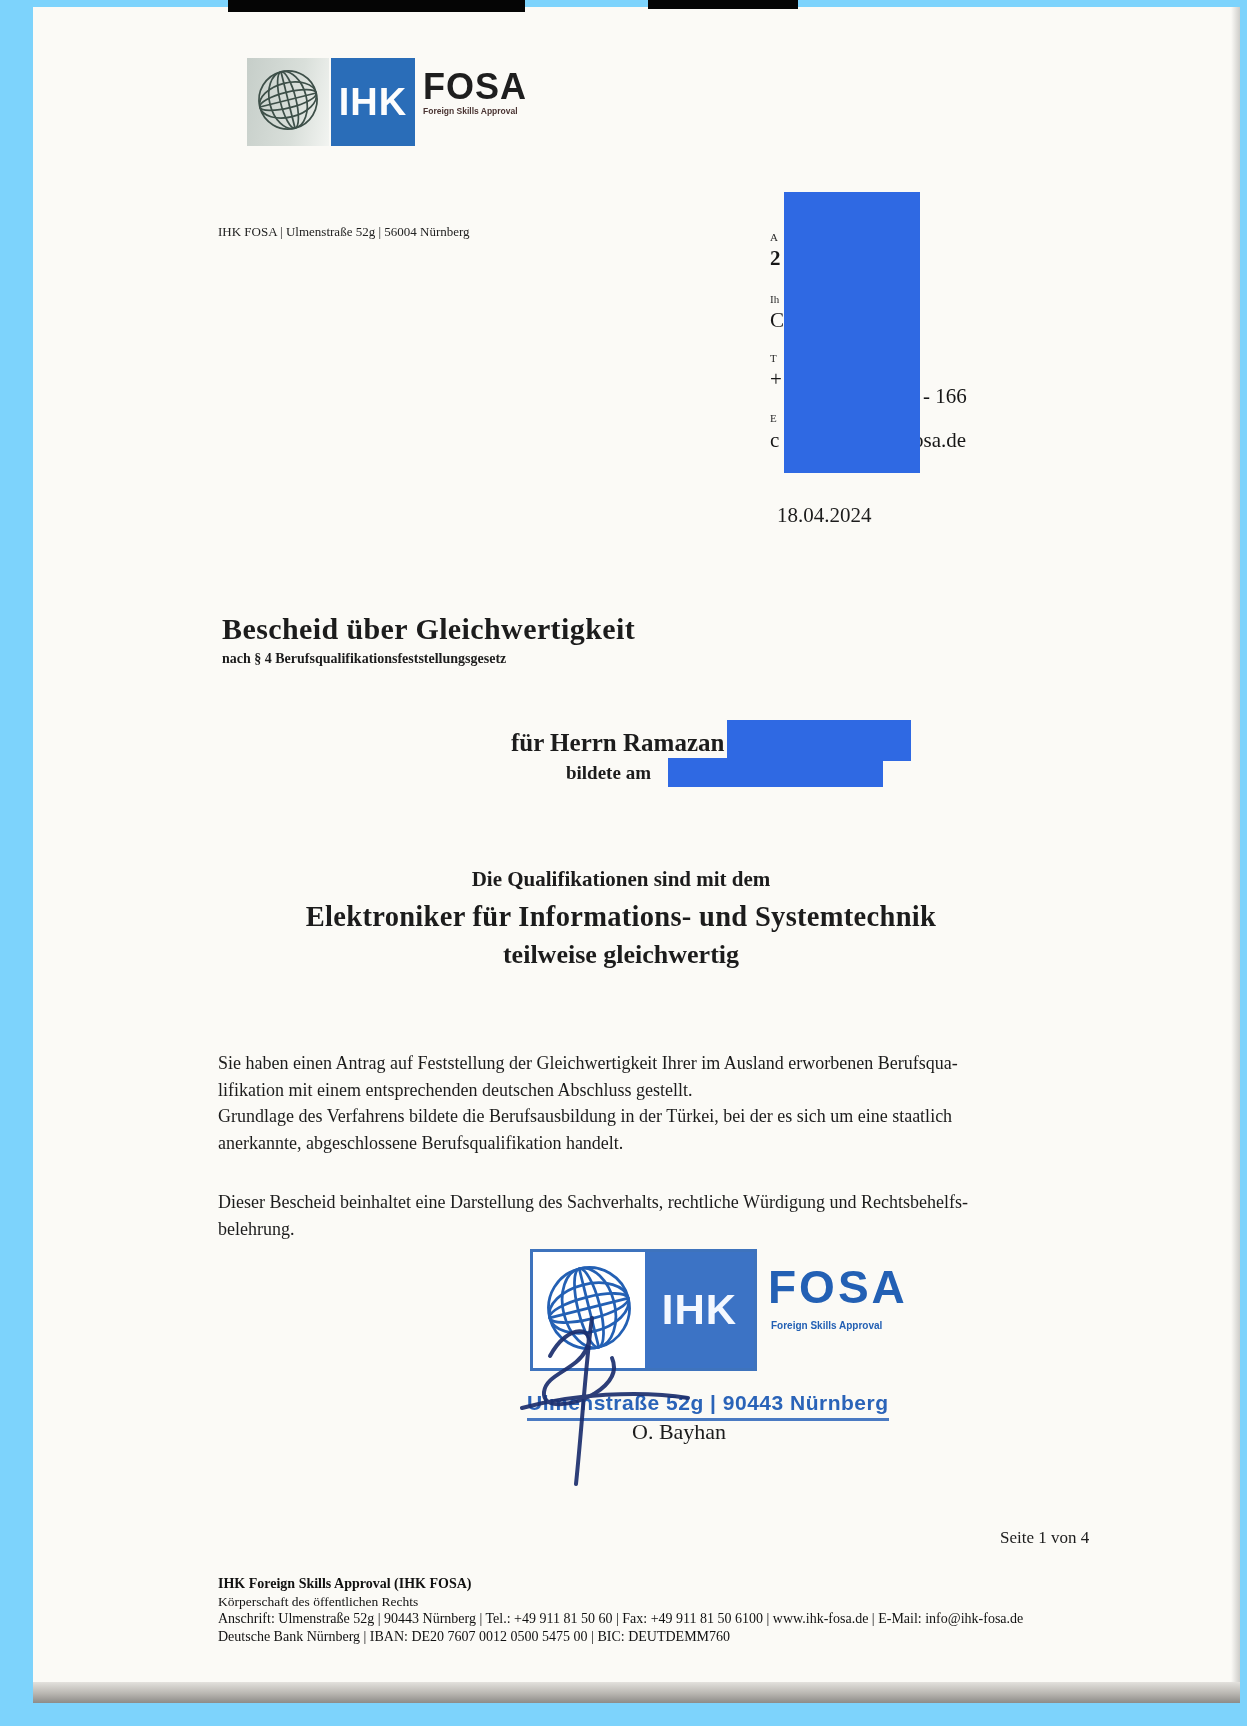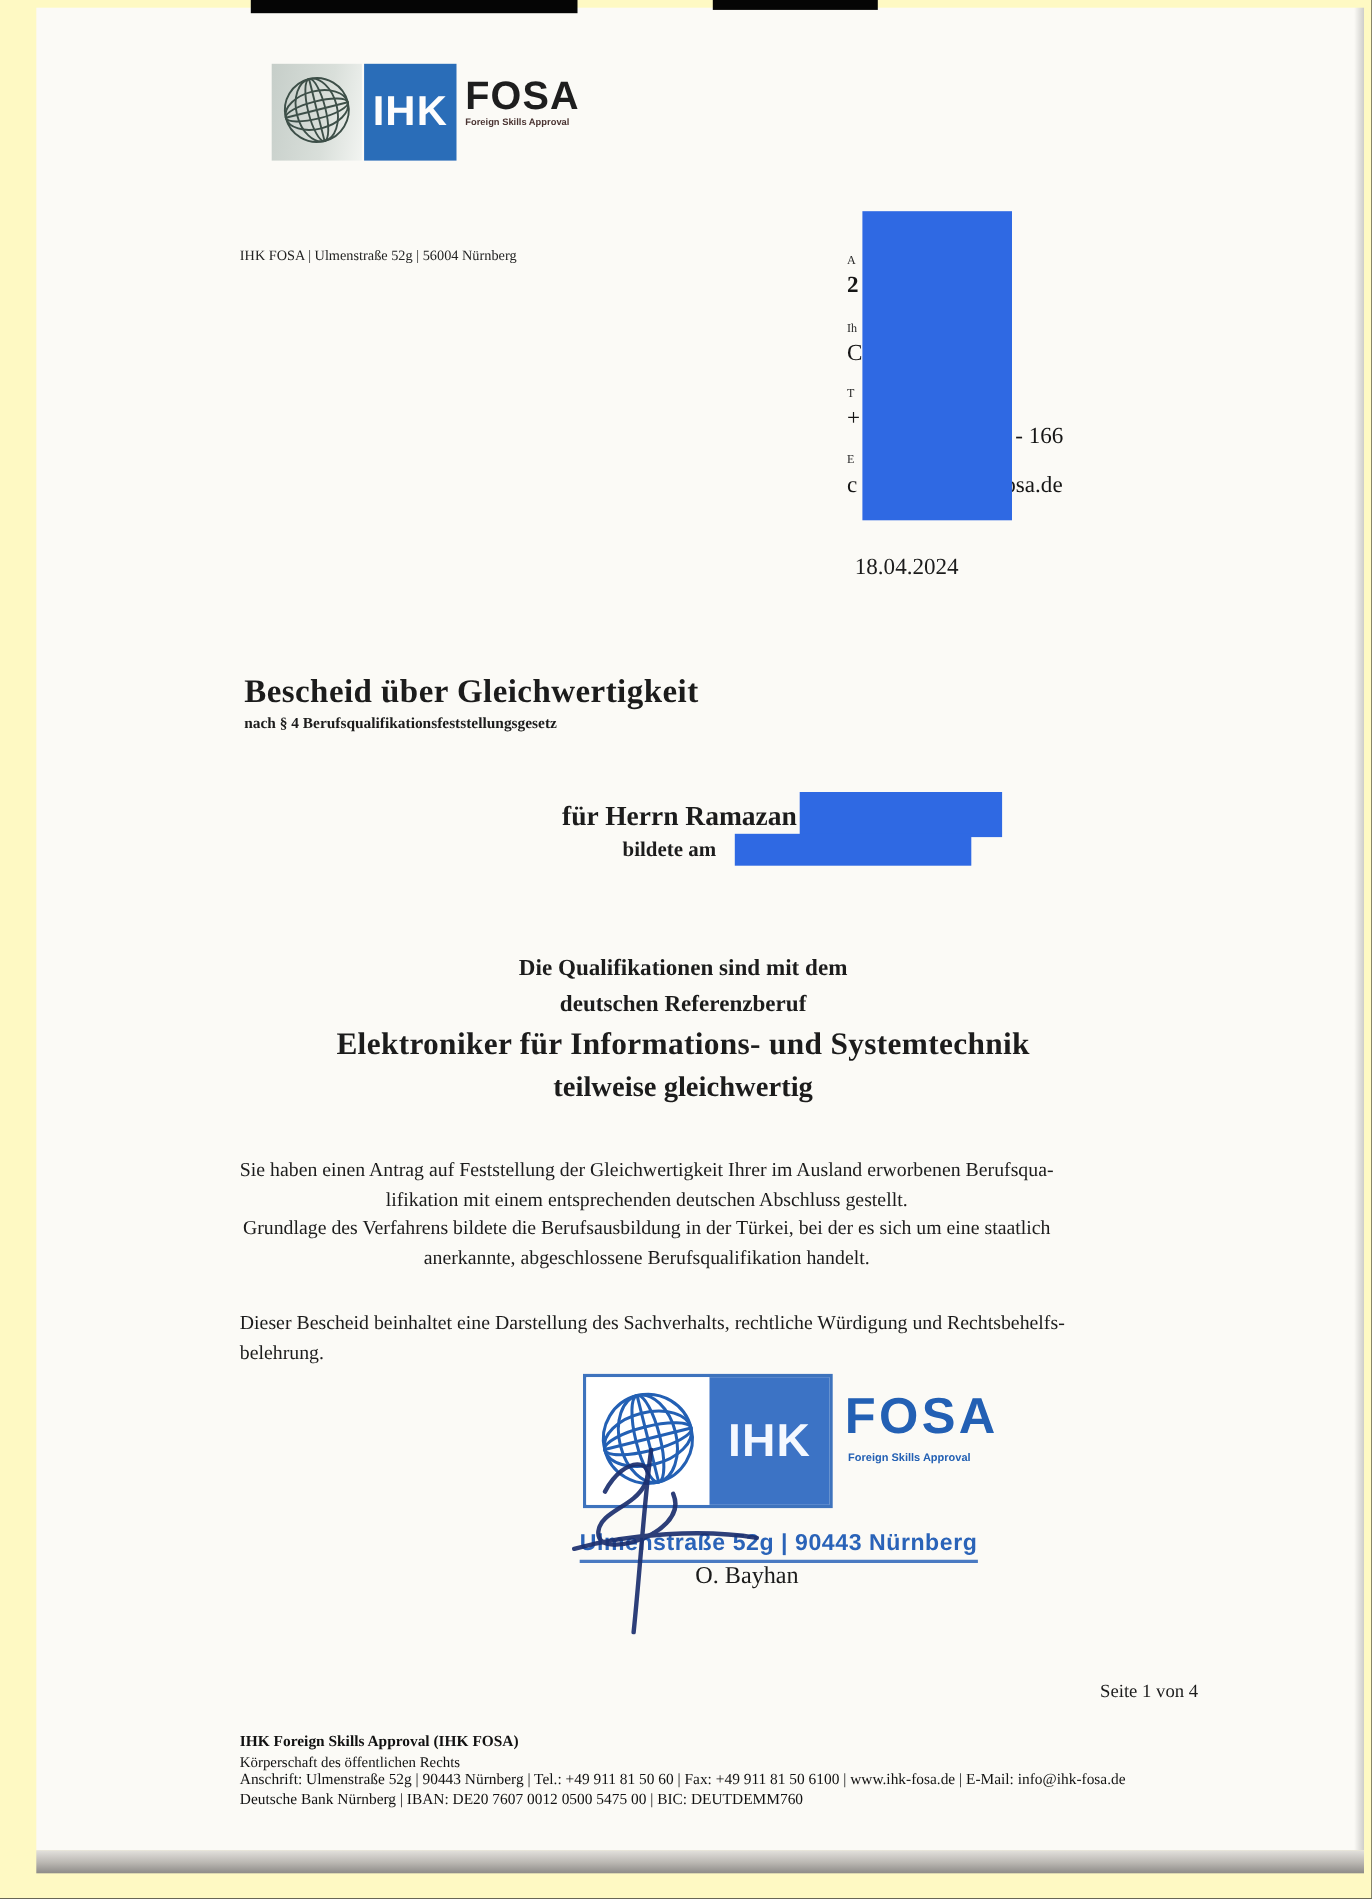--- a/index.html
+++ b/index.html
@@ -1,18 +1,18 @@
 <!DOCTYPE html>
 <html><head>
 <meta charset="utf-8">
 <style>
   * { margin:0; padding:0; box-sizing:border-box; }
   html,body { background:#000; }
   body { font-family:"Liberation Serif", "DejaVu Serif", serif; color:#1c1c1c; }
-  .frame { position:relative; width:1247px; height:1726px; background:#fef9c3; overflow:hidden; }
+  .frame { position:relative; width:1247px; height:1726px; background:#7dd3fc; overflow:hidden; }
   .page { position:absolute; left:33px; top:7px; width:1207px; height:1675px; background:#fbfaf6; }
   .abs { position:absolute; }
   .serif { font-family:"Liberation Serif","DejaVu Serif",serif; }
   .nowrap { white-space:nowrap; }
 
   
   .logo { left:247px; top:58px; display:flex; height:88px; align-items:stretch; }
   .logo-globe-panel { width:82px; background:linear-gradient(100deg,#c6cec9 0%,#d9dfda 60%,#f2f4f1 100%);
                       display:flex; align-items:center; justify-content:center; }
   .logo-blue-panel { width:84px; margin-left:2px; background:#2a6db8; color:#fdfdfd;
@@ -41,21 +41,21 @@
 
   
   .equiv { left:280px; top:862px; width:682px; text-align:center; font-weight:bold; }
   .equiv-l1 { font-size:21px; line-height:34px; }
   .equiv-l2 { font-size:21px; line-height:33px; }
   .equiv-prof { font-size:28.5px; line-height:42px; letter-spacing:.3px; }
   .equiv-res { font-size:26px; line-height:33px; }
 
   
   .para { font-size:18px; line-height:26.5px; }
-  .para1 { left:218px; top:1050px;text-align:center; }
+  .para1 { left:218px; top:1050px; }
   .para2 { left:218px; top:1189px; }
 
   
   .stamp-box { left:530px; top:1249px; width:227px; height:122px; border:3px solid rgba(35,96,180,.88);
                display:flex; background:#fff; }
   .stamp-globe-panel { width:112px; display:flex; align-items:center; justify-content:center; background:#fff; }
   .stamp-blue-panel { flex:1; background:rgba(43,103,192,.92); display:flex; align-items:center; justify-content:center;
                       color:#f4f8ff; font:bold 42px/1 "Liberation Sans",sans-serif; letter-spacing:1px; }
   .stamp-fosa { left:768px; top:1263px; font:bold 46px/48px "Liberation Sans",sans-serif; color:#2360b4; letter-spacing:3px; }
   .stamp-tagline { left:771px; top:1320px; font:bold 10px/12px "Liberation Sans",sans-serif; color:#2360b4; }
@@ -134,21 +134,20 @@
   <div class="abs heading serif">Bescheid über Gleichwertigkeit</div>
   <div class="abs subheading serif">nach § 4 Berufsqualifikationsfeststellungsgesetz</div>
 
   <div class="abs for-line serif nowrap">für Herrn Ramazan</div>
   <div class="abs redaction" style="left:727px;top:720px;width:184px;height:41px;"></div>
   <div class="abs born-line serif nowrap">bildete am</div>
   <div class="abs redaction" style="left:668px;top:758px;width:215px;height:29px;"></div>
 
   <div class="abs equiv serif">
     <div class="equiv-l1">Die Qualifikationen sind mit dem</div>
-    <div class="equiv-l2">deutschen Referenzberuf</div>
     <div class="equiv-prof">Elektroniker für Informations- und Systemtechnik</div>
     <div class="equiv-res">teilweise gleichwertig</div>
   </div>
 
   <div class="abs para para1 serif">
     <div class="nowrap">Sie haben einen Antrag auf Feststellung der Gleichwertigkeit Ihrer im Ausland erworbenen Berufsqua-</div>
     <div class="nowrap">lifikation mit einem entsprechenden deutschen Abschluss gestellt.</div>
     <div class="nowrap">Grundlage des Verfahrens bildete die Berufsausbildung in der Türkei, bei der es sich um eine staatlich</div>
     <div class="nowrap">anerkannte, abgeschlossene Berufsqualifikation handelt.</div>
   </div>

